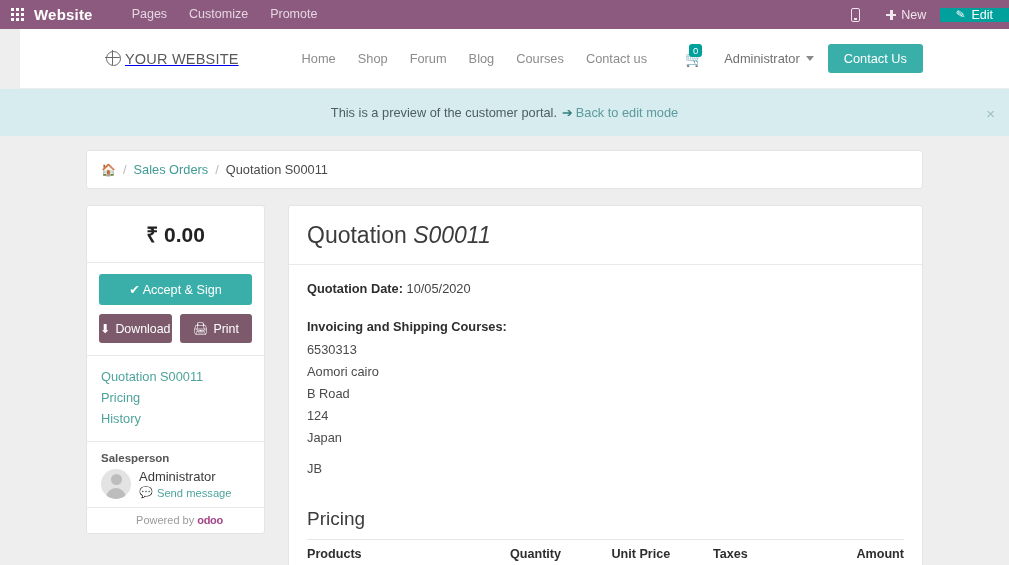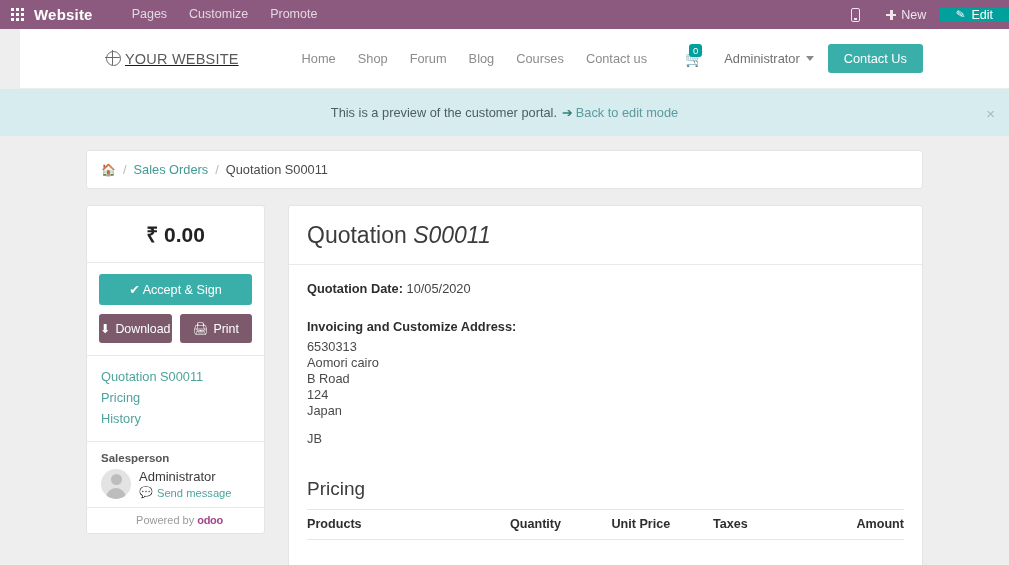--- a/index.html
+++ b/index.html
@@ -217,21 +217,21 @@
     padding: 16px 18px 15px 18px; border-bottom: 1px solid #e9e9e9;
   }
   .panel-head h1 {
     margin: 0; font-size: 23px; font-weight: 400; color: #3c3c3c;
   }
   .panel-head h1 em { font-style: italic; }
   .panel-body { padding: 16px 18px 0 18px; }
   .qdate { font-size: 12.8px; color: #444; margin-bottom: 23px; }
   .qdate b { color: #2e2e2e; }
   .addr-title { font-size: 12.8px; font-weight: bold; color: #2e2e2e; margin-bottom: 5px; }
-  .addr-lines { font-size: 12.8px; color: #4a4a4a; line-height: 16px; }
+  .addr-lines { font-size: 12.8px; color: #4a4a4a; line-height: 22px; }
   .addr-extra { font-size: 12.8px; color: #4a4a4a; margin-top: 12px; }
   .pricing-title {
     font-size: 19px; font-weight: 400; color: #3c3c3c;
     margin: 32px 0 9px 0;
   }
   table.pricing {
     width: 100%; border-collapse: collapse; font-size: 12.6px;
   }
   table.pricing thead th {
     text-align: left; font-weight: bold; color: #2e2e2e;
@@ -388,21 +388,21 @@
           <em>S00011</em>
         </h1>
       </div>
 
       <div class="panel-body">
         <div class="qdate">
           <b>Quotation Date:</b>
           <span>10/05/2020</span>
         </div>
 
-        <div class="addr-title">Invoicing and Customize Address:</div>
+        <div class="addr-title">Invoicing and Shipping Courses:</div>
         <div class="addr-lines" style="white-space: pre-line;">6530313
 Aomori cairo
 B Road
 124
 Japan</div>
         <div class="addr-extra">JB</div>
 
         <div class="pricing-title">Pricing</div>
 
         <table class="pricing">

